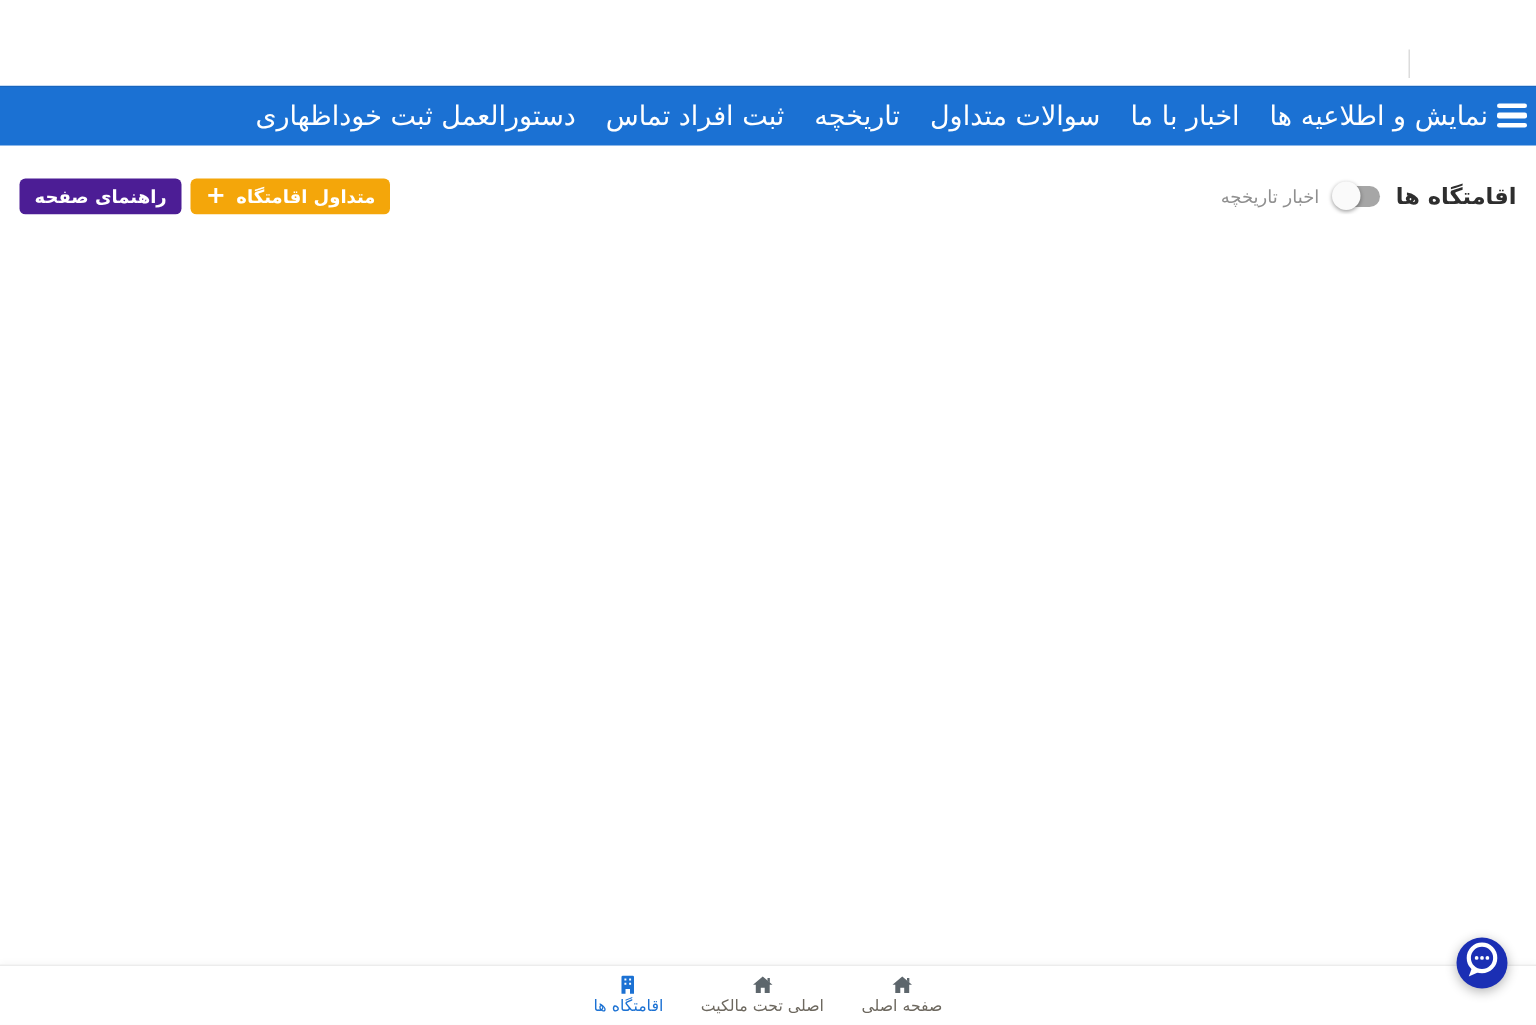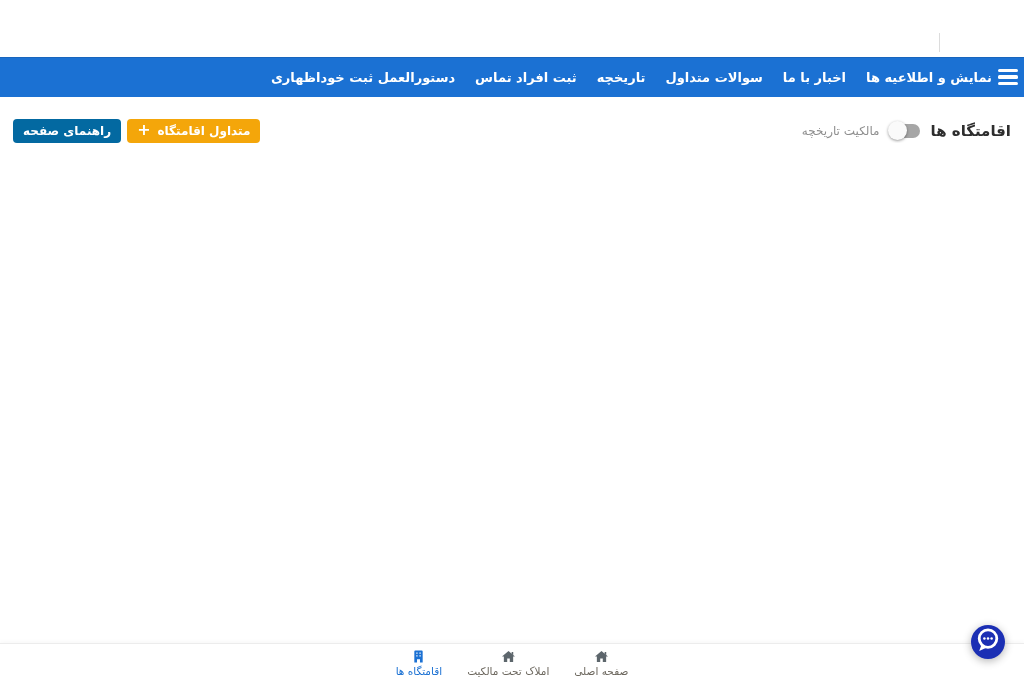--- a/index.html
+++ b/index.html
@@ -27,21 +27,21 @@
     box-shadow: inset 0 1px 0 rgba(0,0,0,0.10);
   }
   .hamburger {
     background: none; border: none; cursor: pointer;
     display: flex; flex-direction: column; gap: 3px;
     padding: 4px 2px; margin-left: 4px;
   }
   .hamburger span { width: 20px; height: 3.5px; background: #ffffff; border-radius: 1.5px; }
   .nav-item {
     color: #ffffff; text-decoration: none;
-    font-size: 13px; font-weight: bold;
+    font-size: 18px; font-weight: normal;
     margin-left: 20px; white-space: nowrap; cursor: pointer;
   }
 
   
   .page-header {
     margin: 21px 13px 0 13px; height: 25px;
     display: flex; justify-content: space-between; align-items: center;
   }
   .header-right { display: flex; align-items: center; gap: 11px; }
   .page-title { font-size: 15px; font-weight: bold; color: #2e2e2e; }
@@ -57,21 +57,21 @@
   .switch-label { font-size: 12px; color: #8f8f8f; }
 
   .header-left { display: flex; align-items: center; gap: 6px; }
   .btn {
     height: 24px; border: none; border-radius: 4px;
     color: #ffffff; font-family: inherit; font-size: 12px; font-weight: bold;
     padding: 0 10px; display: flex; align-items: center; gap: 7px;
     cursor: pointer; white-space: nowrap;
   }
   .btn-yellow { background: #f4a60a; }
-  .btn-blue   { background: #0369a1; }
+  .btn-blue   { background: #4c1d95; }
   .plus-icon  { font-size: 16px; font-weight: bold; line-height: 1; margin-bottom: 1px; }
 
   
   .content { position: absolute; top: 143px; left: 0; right: 0; bottom: 41px; background: #ffffff; }
 
   
   .bottom-nav {
     position: absolute; left: 0; right: 0; bottom: 0; height: 40px;
     background: #ffffff; border-top: 1px solid #ececec;
     box-shadow: 0 -1px 5px rgba(0,0,0,0.04);
@@ -114,21 +114,21 @@
   <a class="nav-item">ثبت افراد تماس</a>
   <a class="nav-item">دستورالعمل ثبت خوداظهاری</a>
 </nav>
 
 <header class="page-header">
   <div class="header-right">
     <h1 class="page-title">اقامتگاه ها</h1>
     <div class="switch">
       <span class="knob"></span>
     </div>
-    <span class="switch-label">مالکیت تاریخچه</span>
+    <span class="switch-label">اخبار تاریخچه</span>
   </div>
   <div class="header-left">
     <button class="btn btn-yellow">
       <span>متداول اقامتگاه</span>
       <span class="plus-icon">+</span>
     </button>
     <button class="btn btn-blue">راهنمای صفحه</button>
   </div>
 </header>
 
@@ -142,21 +142,21 @@
       </svg>
     </span>
     <span>صفحه اصلی</span>
   </div>
   <div class="bn-item">
     <span class="bn-icon">
       <svg width="15" height="13" viewBox="0 0 16 14">
         <path d="M8 1 L1 7 H3 V13 H6.6 V9.2 H9.4 V13 H13 V7 H15 Z M11.4 2.1 H13.1 V5.3 L11.4 3.8 Z"></path>
       </svg>
     </span>
-    <span>املاک تحت مالکیت</span>
+    <span>اصلی تحت مالکیت</span>
   </div>
   <div class="bn-item active">
     <span class="bn-icon">
       <svg width="13" height="13" viewBox="0 0 14 14">
         <path d="M2.5 1.5 Q2.5 0.5 3.5 0.5 H10.5 Q11.5 0.5 11.5 1.5 V13.5 H8.6 V10 H5.4 V13.5 H2.5 Z
                  M4.6 2.6 H6 V4 H4.6 Z M8 2.6 H9.4 V4 H8 Z M4.6 5.6 H6 V7 H4.6 Z M8 5.6 H9.4 V7 H8 Z" fill-rule="evenodd"></path>
       </svg>
     </span>
     <span>اقامتگاه ها</span>
   </div>

